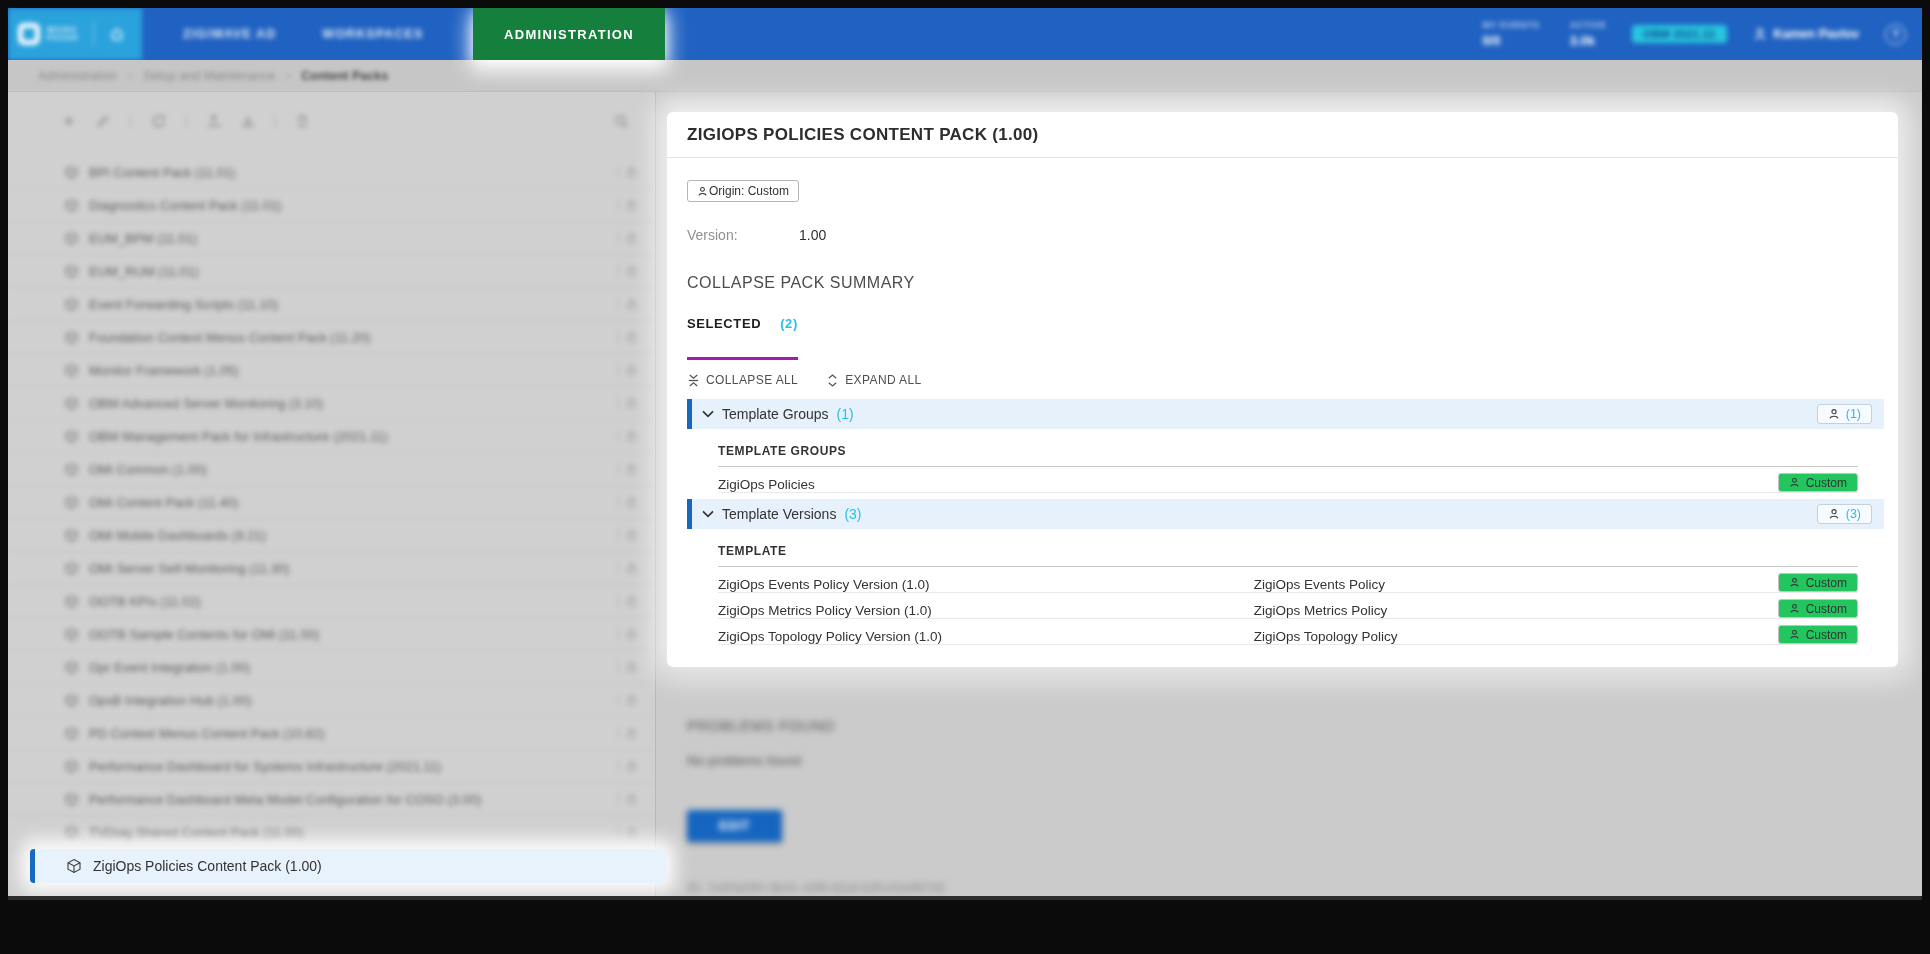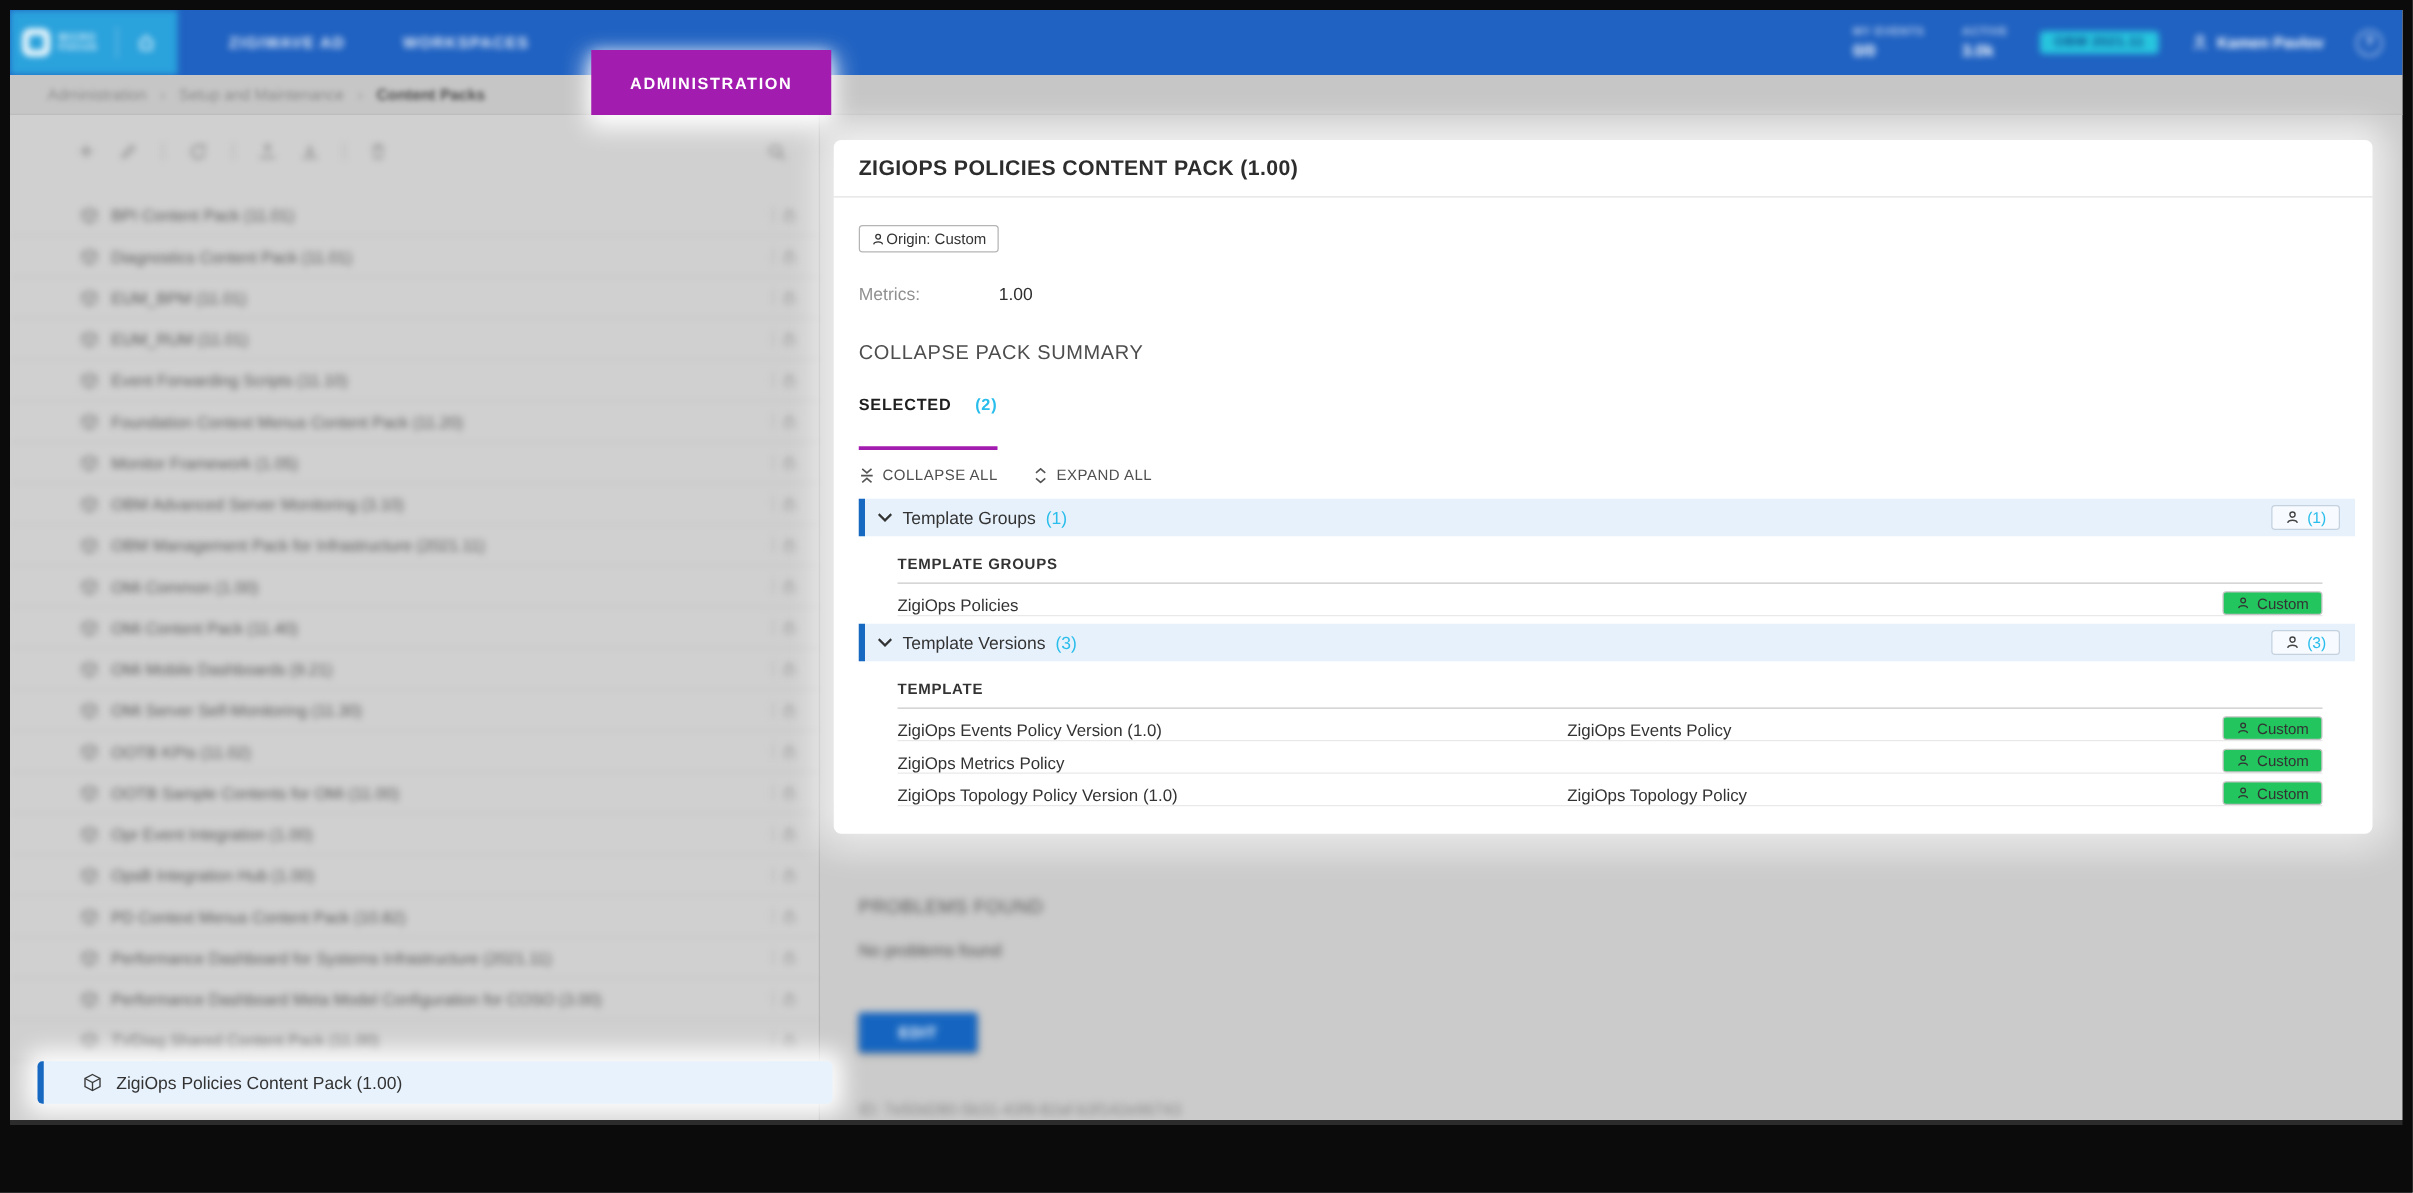--- a/index.html
+++ b/index.html
@@ -11,23 +11,23 @@
   
   .topbar{position:absolute;left:0;top:0;width:100%;height:52px;background:#2062c2;}
   .topbar-blur{position:absolute;inset:0;filter:blur(2.6px);display:flex;align-items:center;}
   .logo-block{width:134px;height:52px;background:#2aa2dc;display:flex;align-items:center;padding-left:10px;gap:7px;flex:none;}
   .logo-mark{width:22px;height:22px;border:5px solid #fff;border-radius:6px;flex:none;}
   .brand-text{color:#fff;font-size:7.5px;font-weight:bold;letter-spacing:1px;line-height:8px;}
   .logo-sep{width:1px;height:26px;background:rgba(255,255,255,.45);margin:0 8px;}
   .home-ic{color:#fff;}
   .nav-items{display:flex;align-items:center;height:52px;margin-left:18px;}
   .nav-item{padding:0 23px;color:rgba(255,255,255,.88);font-size:12.5px;font-weight:bold;letter-spacing:1.1px;line-height:52px;}
-  .tab-active{position:absolute;left:465px;top:0;width:192px;height:52px;background:#a21caf;color:#fff;
+  .tab-active{position:absolute;left:465px;top:0;width:192px;height:52px;background:#15803d;color:#fff;
     font-size:13px;font-weight:bold;letter-spacing:1.3px;display:flex;align-items:center;justify-content:center;
-    box-shadow:0 8px 20px 3px rgba(255,255,255,.95), 0 0 10px rgba(255,255,255,.4);z-index:5;margin-top:32px;}
+    box-shadow:0 8px 20px 3px rgba(255,255,255,.95), 0 0 10px rgba(255,255,255,.4);z-index:5;}
   .topbar-right{position:absolute;right:16px;top:0;height:52px;display:flex;align-items:center;gap:26px;}
   .stat{display:flex;flex-direction:column;align-items:flex-start;gap:3px;}
   .stat-label{color:rgba(255,255,255,.7);font-size:9px;font-weight:bold;letter-spacing:.6px;}
   .stat-value{color:#fff;font-size:13px;font-weight:bold;}
   .ver-badge{background:#27c5de;color:#0d4a8f;font-size:11px;font-weight:bold;letter-spacing:.4px;padding:3px 11px;border-radius:3px;}
   .user{display:flex;align-items:center;gap:7px;color:#fff;font-size:12.5px;font-weight:bold;}
   .help-circle{width:21px;height:21px;border:1.6px solid rgba(255,255,255,.9);border-radius:50%;color:#fff;
     font-size:11px;font-weight:bold;display:flex;align-items:center;justify-content:center;}
 
   
@@ -594,21 +594,21 @@
 
             <span class="origin-badge">
               <svg width="11" height="11" viewBox="0 0 14 14">
                   <circle cx="7" cy="4.3" r="2.4" fill="none" stroke="#333" stroke-width="1.3"></circle>
                   <path d="M2.5 12c.8-3.2 8.2-3.2 9 0" fill="none" stroke="#333" stroke-width="1.3"></path>
                 </svg>
               <span>Origin: Custom</span>
             </span>
 
             <div class="version-row">
-              <span class="version-label">Metrics:</span>
+              <span class="version-label">Version:</span>
               <span class="version-value">1.00</span>
             </div>
 
             <div class="summary-heading">COLLAPSE PACK SUMMARY</div>
 
             <div>
               <span class="sel-tab">
                 <span>SELECTED</span>
                 <span class="cyan">(2)</span>
               </span>
@@ -693,20 +693,21 @@
                     <span class="custom-badge">
                       <svg width="11" height="11" viewBox="0 0 14 14">
                         <circle cx="7" cy="4.3" r="2.4" fill="none" stroke="#333" stroke-width="1.3"></circle>
                         <path d="M2.5 12c.8-3.2 8.2-3.2 9 0" fill="none" stroke="#333" stroke-width="1.3"></path>
                       </svg>
                       <span>Custom</span>
                     </span>
                   </div>
 
                   <div class="tbl-row">
+                    <span class="col1">ZigiOps Metrics Policy Version (1.0)</span>
                     <span>ZigiOps Metrics Policy</span>
                     <span class="custom-badge">
                       <svg width="11" height="11" viewBox="0 0 14 14">
                         <circle cx="7" cy="4.3" r="2.4" fill="none" stroke="#333" stroke-width="1.3"></circle>
                         <path d="M2.5 12c.8-3.2 8.2-3.2 9 0" fill="none" stroke="#333" stroke-width="1.3"></path>
                       </svg>
                       <span>Custom</span>
                     </span>
                   </div>
 

